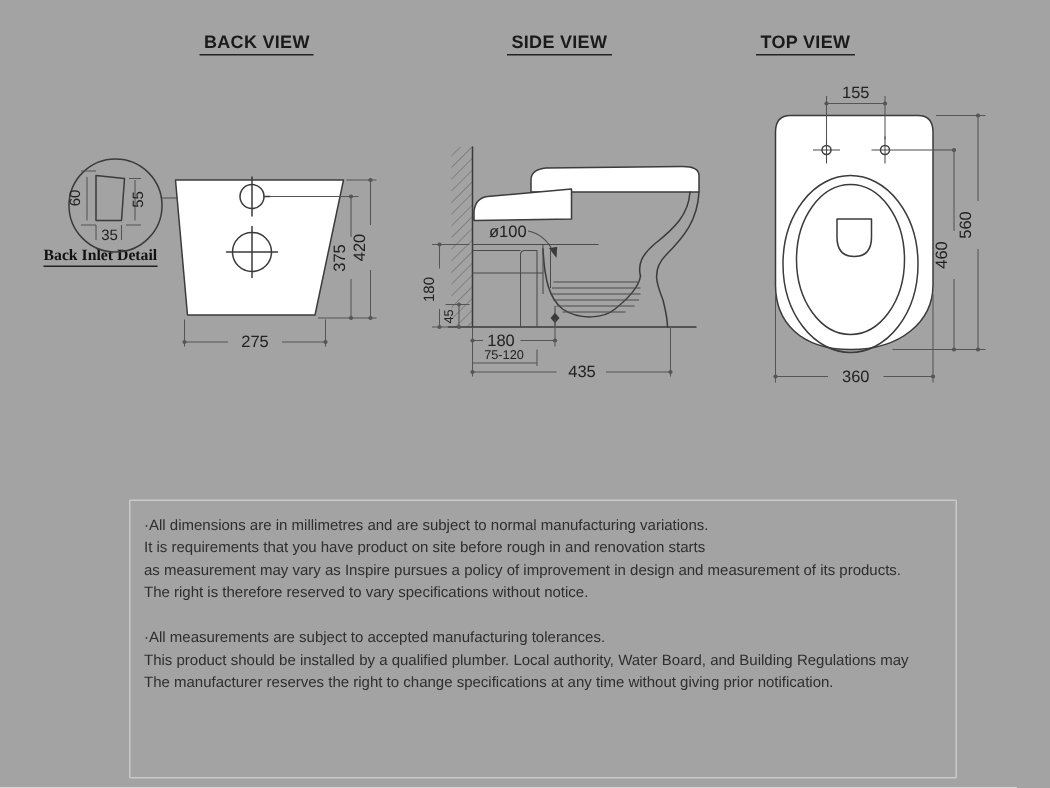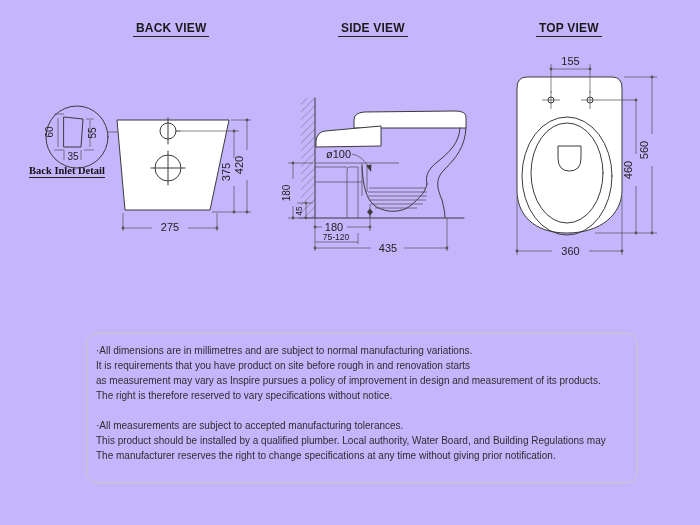--- a/index.html
+++ b/index.html
@@ -1,37 +1,37 @@
 <!DOCTYPE html>
 <html><head>
 <meta charset="utf-8">
 <style>
   html,body{margin:0;padding:0;background:#fff;}
-  #stage{position:relative;width:700px;height:525px;background:#c4b5fd;overflow:hidden;
+  #stage{position:relative;width:700px;height:525px;background:#a3a3a3;overflow:hidden;
          font-family:"Liberation Sans",sans-serif;}
   .view-title{position:absolute;top:21px;font-size:12px;font-weight:bold;color:#1a1a1a;
               letter-spacing:0.2px;border-bottom:1.5px solid #222;padding:0 3px 1px 3px;}
   #title-back{left:133px;}
   #title-side{left:338px;}
-  #title-top{left:536px;}
+  #title-top{left:504px;}
   #drawing{position:absolute;left:0;top:0;}
   .ol{stroke:#3b3b3b;stroke-width:1;fill:none;stroke-linecap:round;stroke-linejoin:round;}
   .olw{stroke:#3b3b3b;stroke-width:1;fill:#fff;stroke-linejoin:round;}
   .dim{stroke:#555;stroke-width:0.7;fill:none;}
   .thin{stroke:#4a4a4a;stroke-width:0.7;fill:none;}
   .dot{fill:#555;stroke:none;}
   .ah{fill:#3b3b3b;stroke:none;}
   text{font-family:"Liberation Sans",sans-serif;fill:#222;}
   .dt{font-size:10px;}
   .dtl{font-size:11px;}
   .dts{font-size:8.5px;}
   .detail-label{position:absolute;left:29px;top:165px;font-size:10.5px;font-weight:bold;
                 color:#111;border-bottom:1.2px solid #222;padding-bottom:1px;font-family:Liberation Serif, serif;}
-  #disclaimer{position:absolute;left:86px;top:333px;width:552px;height:150px;
-              box-sizing:border-box;border:1px solid #c9c9c9;border-radius:11px;
+  #disclaimer{position:absolute;left:86px;top:333px;width:552px;height:186px;
+              box-sizing:border-box;border:1px solid #c9c9c9;border-radius:1px;
               padding:9px 8px 0 9px;font-size:10px;line-height:15px;color:#2e2e2e;}
   .disc-gap{height:15px;}
 </style>
 </head>
 <body>
 
 <div id="stage">
 
   <div class="view-title" id="title-back">BACK VIEW</div>
   <div class="view-title" id="title-side">SIDE VIEW</div>

